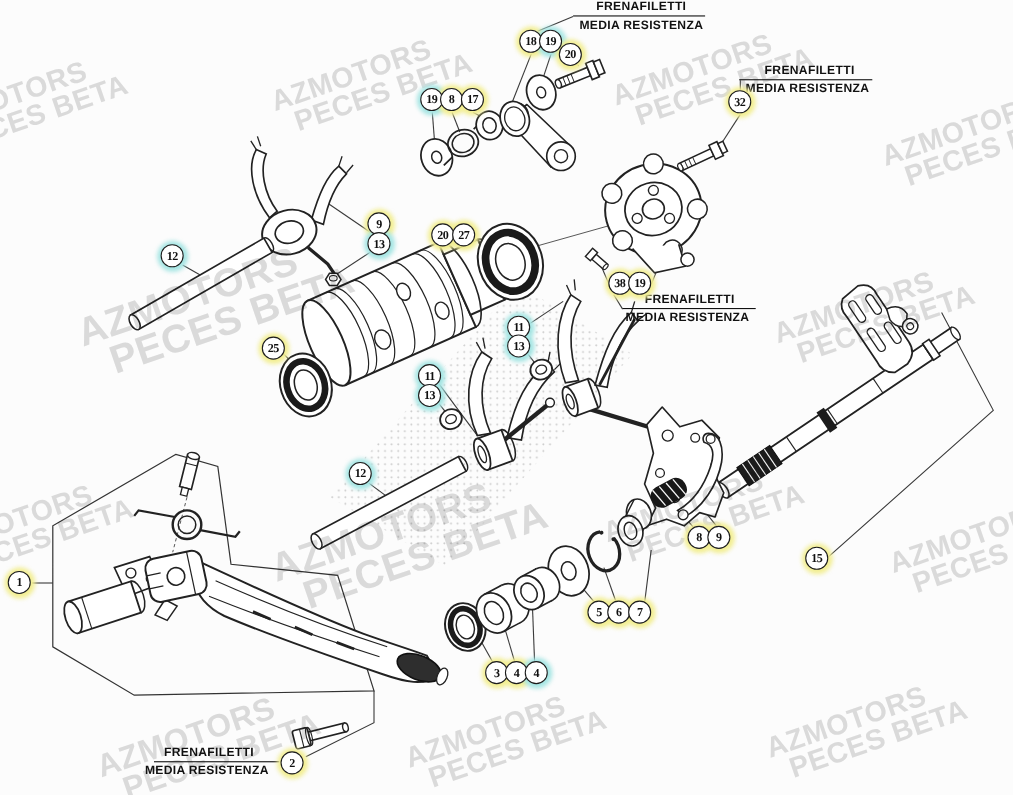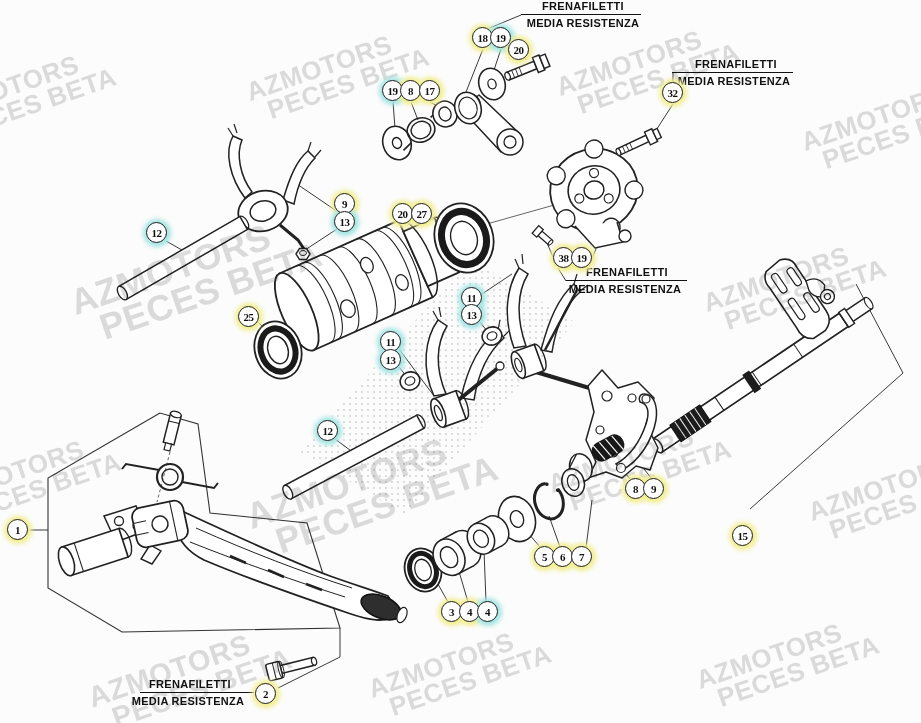--- a/index.html
+++ b/index.html
@@ -421,21 +421,21 @@
       <div class="callout yellow" style="left: 564px; top: 258px;">38</div>
       <div class="callout yellow" style="left: 582px; top: 258px;">19</div>
       <div class="callout cyan" style="left: 472px; top: 298px;">11</div>
       <div class="callout cyan" style="left: 472px; top: 315px;">13</div>
       <div class="callout cyan" style="left: 391px; top: 342px;">11</div>
       <div class="callout cyan" style="left: 391px; top: 360px;">13</div>
       <div class="callout cyan" style="left: 328px; top: 431px;">12</div>
       <div class="callout yellow" style="left: 18px; top: 530px;">1</div>
       <div class="callout yellow" style="left: 636px; top: 489px;">8</div>
       <div class="callout yellow" style="left: 654px; top: 489px;">9</div>
-      <div class="callout yellow" style="left: 743px; top: 536px;">15</div>
+      <div class="callout yellow" style="left: 743px; top: 508px;">15</div>
       <div class="callout yellow" style="left: 545px; top: 557px;">5</div>
       <div class="callout yellow" style="left: 563px; top: 557px;">6</div>
       <div class="callout yellow" style="left: 582px; top: 557px;">7</div>
       <div class="callout yellow" style="left: 452px; top: 612px;">3</div>
       <div class="callout yellow" style="left: 470px; top: 612px;">4</div>
       <div class="callout cyan" style="left: 488px; top: 612px;">4</div>
       <div class="callout yellow" style="left: 266px; top: 694px;">2</div>
     </div>
 </div>
 

